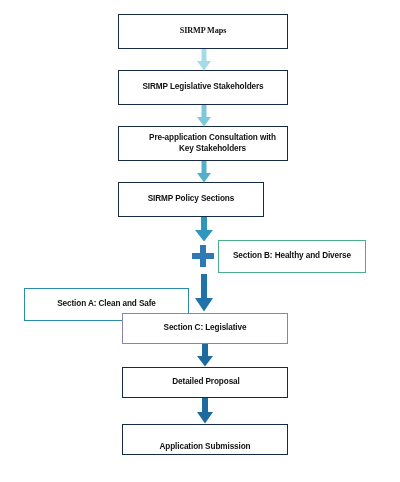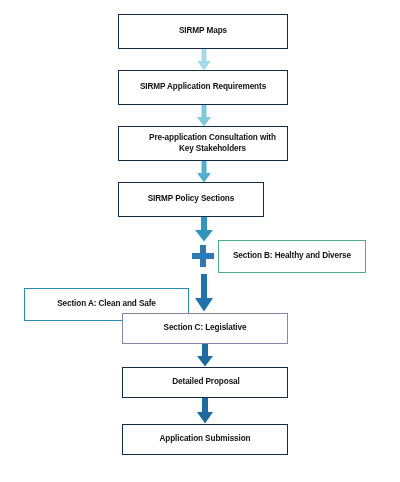--- a/index.html
+++ b/index.html
@@ -59,26 +59,26 @@
     position: absolute;
     display: block;
   }
   .plus svg { display: block; }
 </style>
 </head>
 <body>
 
 <div id="flowchart">
 
-  <div class="node b-navy" style="left:118px; top:14px; width:170px; height:35px;">
+  <div class="node b-navy" style="left:118px; top:14px; width:170px; height:35px;font-family:Liberation Serif, serif;">
     <span class="label">SIRMP Maps</span>
   </div>
 
   <div class="node b-navy" style="left:118px; top:70px; width:170px; height:35px;">
-    <span class="label">SIRMP Application Requirements</span>
+    <span class="label">SIRMP Legislative Stakeholders</span>
   </div>
 
   <div class="node b-navy" style="left:118px; top:126px; width:170px; height:35px;padding-left:25px;">
     <span class="label">Pre-application Consultation with Key Stakeholders</span>
   </div>
 
   <div class="node b-navy" style="left:118px; top:182px; width:146px; height:35px;">
     <span class="label">SIRMP Policy Sections</span>
   </div>
 
@@ -91,21 +91,21 @@
   </div>
 
   <div class="node b-purple" style="left:122px; top:313px; width:166px; height:31px;">
     <span class="label">Section C: Legislative</span>
   </div>
 
   <div class="node b-navy" style="left:122px; top:367px; width:166px; height:31px;padding-left:8px;">
     <span class="label">Detailed Proposal</span>
   </div>
 
-  <div class="node b-navy" style="left:122px; top:424px; width:166px; height:31px;">
+  <div class="node b-navy" style="left:122px; top:424px; width:166px; height:31px;align-items:flex-end;">
     <span class="label">Application Submission</span>
   </div>
 
   <span class="arrow" style="left:196px; top:49px;">
     <svg width="16" height="22" viewBox="0 0 16 22">
       <polygon points="5.5,0 10.5,0 10.5,12 15,12 8,21.5 1,12 5.5,12" fill="#a5dbe8"></polygon>
     </svg>
   </span>
 
   <span class="arrow" style="left:196px; top:105px;">

